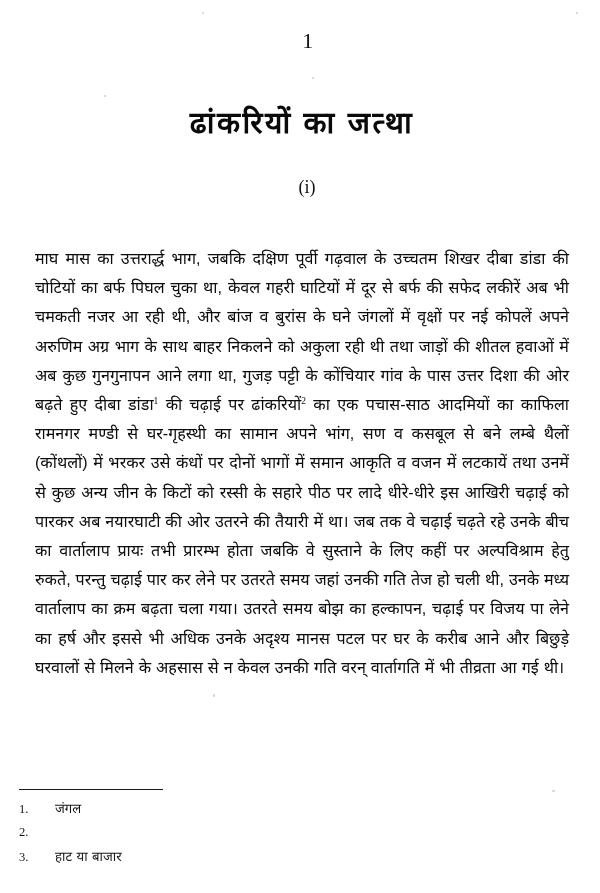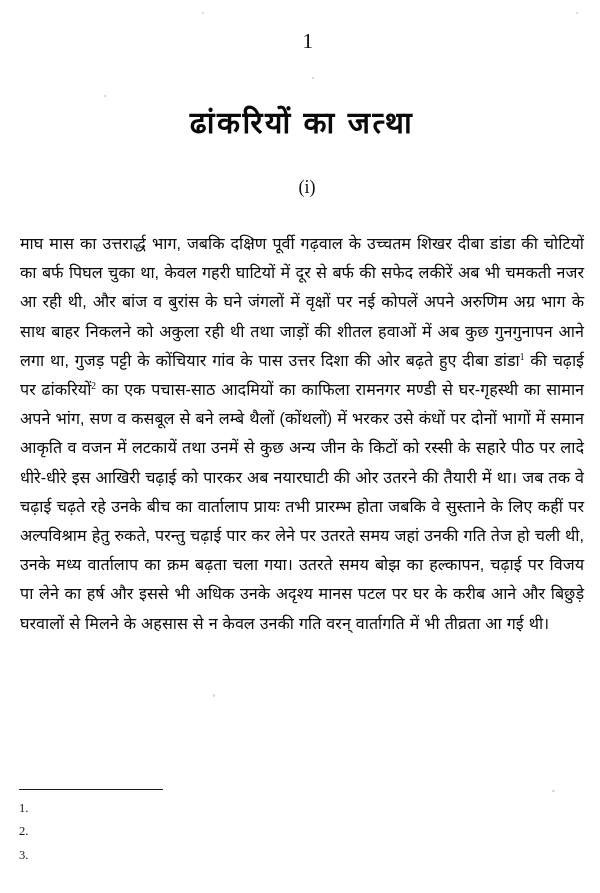--- a/index.html
+++ b/index.html
@@ -68,21 +68,21 @@
   }
 
   
   .body-block {
     position: absolute;
     top: 228px;
     left: 19px;
     width: 566px;
   }
   .para {
-    margin: 1px;
+    margin: 16px;
     font-family: "Liberation Sans", "DejaVu Sans", sans-serif;
     font-size: 16.1px;
     line-height: 29.2px;
     text-align: justify;
     text-justify: inter-word;
     color: #0b0b0b;
     word-spacing: 0.5px;
   }
   .para.first {
     text-indent: 0;
@@ -155,26 +155,28 @@
 
   <div class="body-block">
     <p class="para first" id="para-0">माघ मास का उत्तरार्द्ध भाग, जबकि दक्षिण पूर्वी गढ़वाल के उच्चतम शिखर दीबा डांडा की चोटियों का बर्फ पिघल चुका था, केवल गहरी घाटियों में दूर से बर्फ की सफेद लकीरें अब भी चमकती नजर आ रही थी, और बांज व बुरांस के घने जंगलों में वृक्षों पर नई कोपलें अपने अरुणिम अग्र भाग के साथ बाहर निकलने को अकुला रही थी तथा जाड़ों की शीतल हवाओं में अब कुछ गुनगुनापन आने लगा था, गुजड़ पट्टी के कोंचियार गांव के पास उत्तर दिशा की ओर बढ़ते हुए दीबा डांडा<sup class="fn-ref">1</sup> की चढ़ाई पर ढांकरियों<sup class="fn-ref">2</sup> का एक पचास-साठ आदमियों का काफिला रामनगर मण्डी से घर-गृहस्थी का सामान अपने भांग, सण व कसबूल से बने लम्बे थैलों (कोंथलों) में भरकर उसे कंधों पर दोनों भागों में समान आकृति व वजन में लटकायें तथा उनमें से कुछ अन्य जीन के किटों को रस्सी के सहारे पीठ पर लादे धीरे-धीरे इस आखिरी चढ़ाई को पारकर अब नयारघाटी की ओर उतरने की तैयारी में था। जब तक वे चढ़ाई चढ़ते रहे उनके बीच का वार्तालाप प्रायः तभी प्रारम्भ होता जबकि वे सुस्ताने के लिए कहीं पर अल्पविश्राम हेतु रुकते, परन्तु चढ़ाई पार कर लेने पर उतरते समय जहां उनकी गति तेज हो चली थी, उनके मध्य वार्तालाप का क्रम बढ़ता चला गया। उतरते समय बोझ का हल्कापन, चढ़ाई पर विजय पा लेने का हर्ष और इससे भी अधिक उनके अदृश्य मानस पटल पर घर के करीब आने और बिछुड़े घरवालों से मिलने के अहसास से न केवल उनकी गति वरन् वार्तागति में भी तीव्रता आ गई थी।</p>
   </div>
 
   <div class="footnote-area">
     <div class="footnote-rule"></div>
     <ul class="footnote-list" id="footnote-list">
         <li class="footnote-item">
           <span class="footnote-num">1.</span>
+          <span class="footnote-text">जंगल</span>
         </li>
         <li class="footnote-item">
           <span class="footnote-num">2.</span>
         </li>
         <li class="footnote-item">
           <span class="footnote-num">3.</span>
+          <span class="footnote-text">हाट या बाजार</span>
         </li>
       </ul>
   </div>
 
   <div class="speckle" style="left:202px;top:12px;width:2px;height:2px;"></div>
   <div class="speckle" style="left:104px;top:95px;width:2px;height:2px;"></div>
   <div class="speckle" style="left:312px;top:77px;width:2px;height:2px;"></div>
   <div class="speckle" style="left:576px;top:12px;width:2px;height:2px;"></div>
   <div class="speckle" style="left:213px;top:694px;width:2px;height:3px;"></div>
   <div class="speckle" style="left:552px;top:790px;width:3px;height:2px;"></div>

